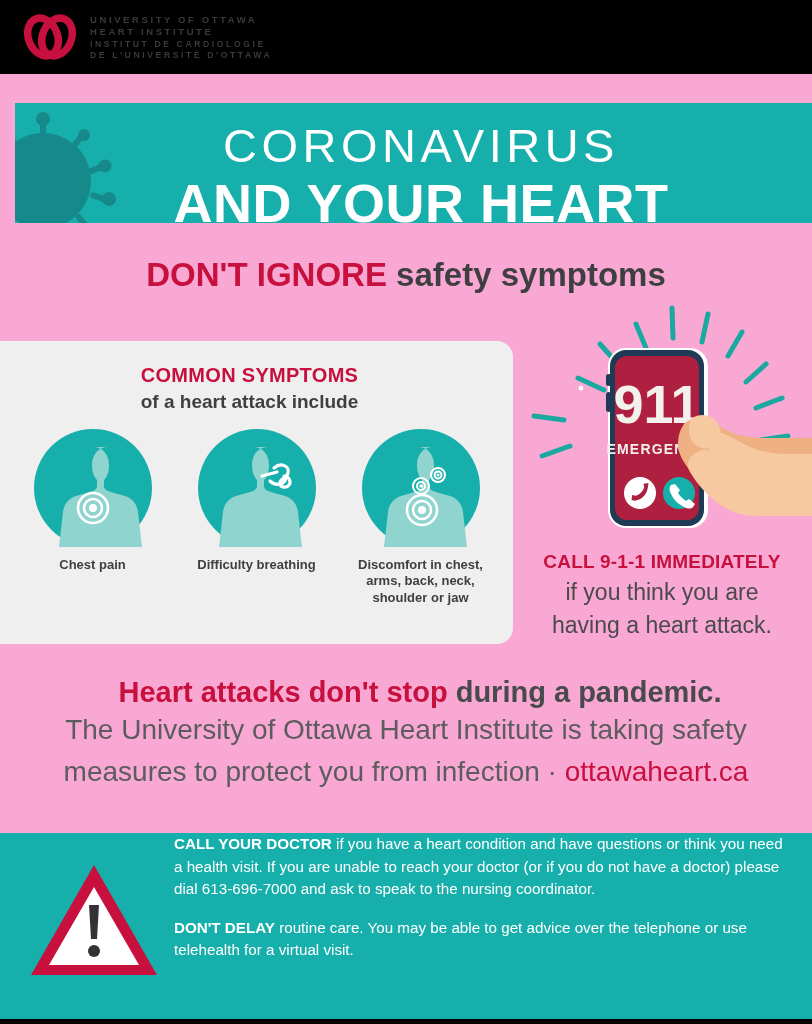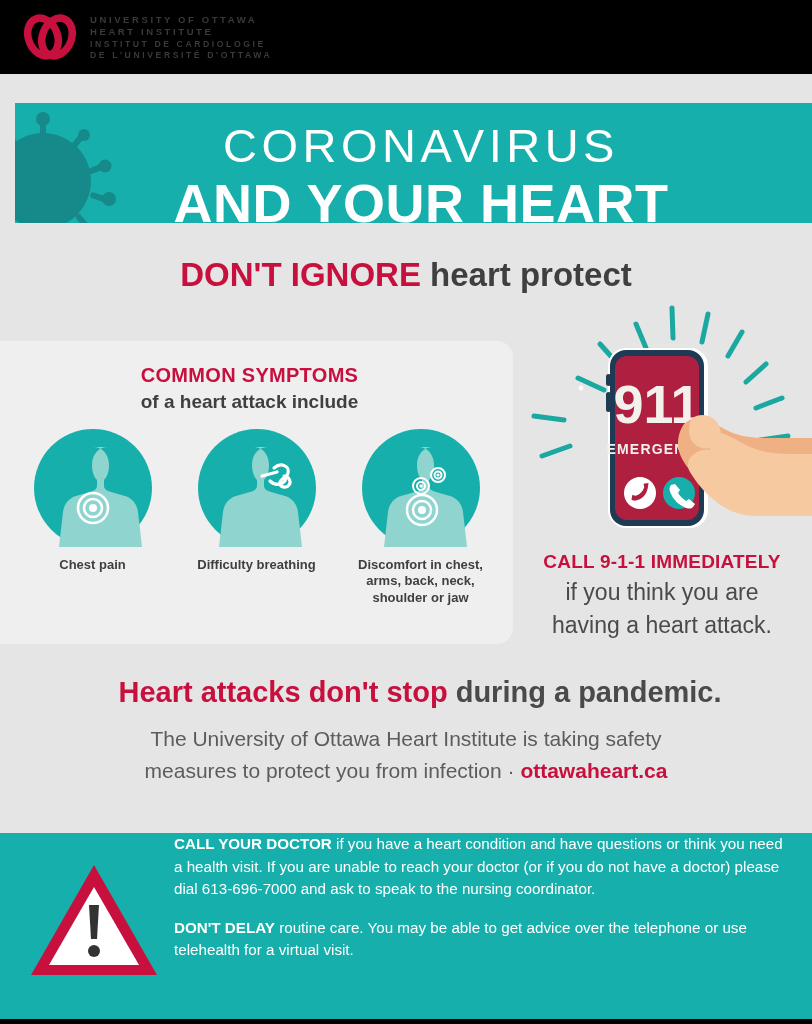--- a/index.html
+++ b/index.html
@@ -9,21 +9,21 @@
     height: 1024px;
     background: #000000;
     font-family: "Liberation Sans", sans-serif;
     overflow: hidden;
   }
 
   .poster {
     position: relative;
     width: 812px;
     height: 1024px;
-    background: #e5e5e5;
+    background: #f9a8d4;
   }
 
   
   .logo-bar {
     position: absolute;
     left: 0; top: 0;
     width: 812px; height: 74px;
     background: #000000;
     display: flex;
     align-items: center;
@@ -191,28 +191,27 @@
   }
   .pandemic-head {
     font-size: 29px;
     font-weight: bold;
     line-height: 1.15;
     white-space: nowrap;
   }
   .ph-red  { color: #C8103E; margin-left: 28px; }
   .ph-gray { color: #4a4a4c; }
   .pandemic-body {
-    margin-top: 14px;
     color: #5c5c5e;
-    font-size: 21px;
+    font-size: 28px;
     line-height: 1.5;
   }
   .ph-link {
     color: #C8103E;
-    font-weight: bold;
+    font-weight: normal;
   }
 
   
   .footer {
     position: absolute;
     left: 0; top: 833px;
     width: 812px; height: 186px;
     background: #17AFAC;
     display: flex;
     align-items: flex-start;
@@ -288,21 +287,21 @@
         </g>
       </g>
     </svg>
     <div class="banner-titles">
       <div class="title-thin">CORONAVIRUS</div>
       <div class="title-bold">AND YOUR HEART</div>
     </div>
   </div>
 
   <div class="ignore-head">
-    <span class="ignore-red">DON'T IGNORE</span><span class="ignore-gray"> heart protect</span>
+    <span class="ignore-red">DON'T IGNORE</span><span class="ignore-gray"> safety symptoms</span>
   </div>
 
   <div class="card">
     <div class="card-title">COMMON SYMPTOMS</div>
     <div class="card-sub">of a heart attack include</div>
 
     <div class="sym-row">
 
       <div class="sym">
         <svg class="sym-circle" viewBox="0 0 118 118">

